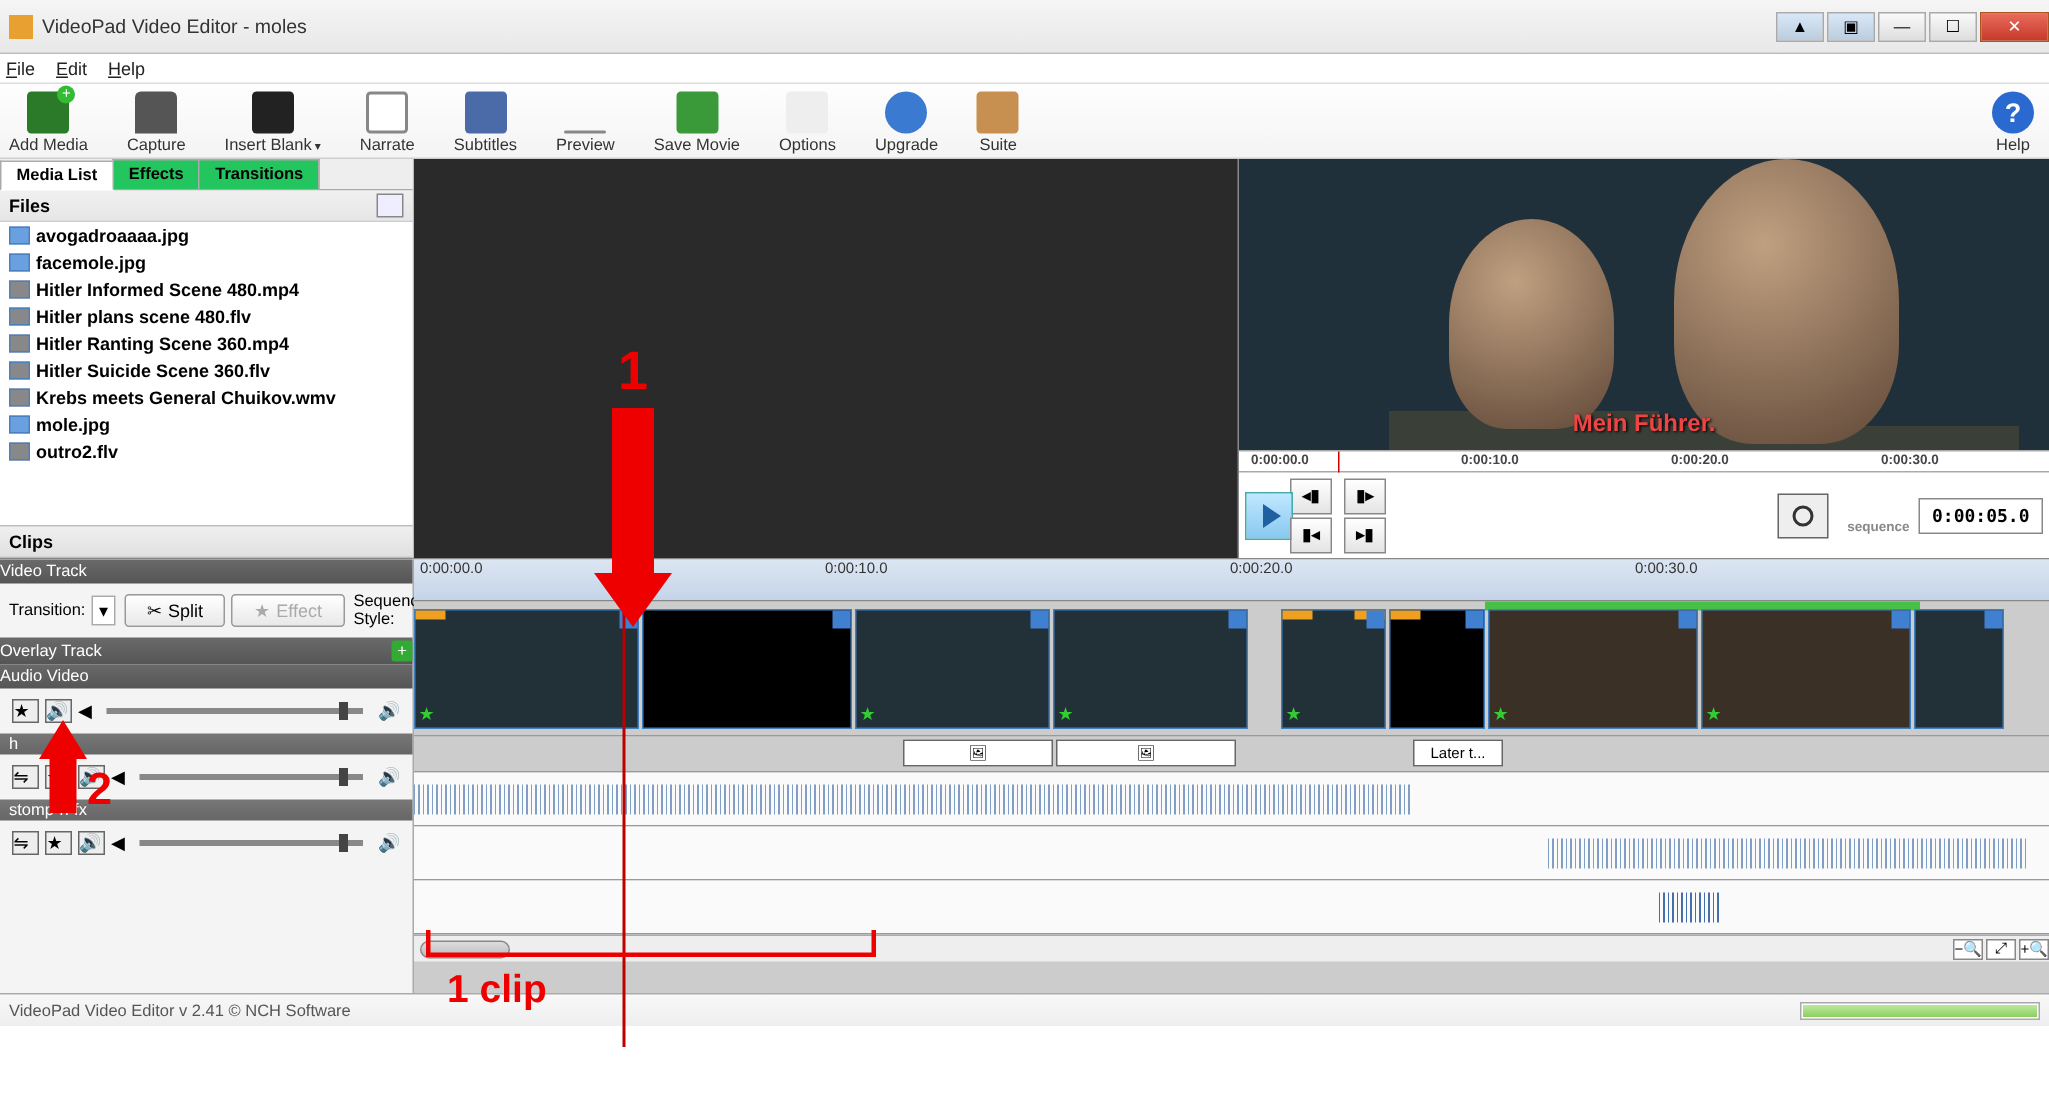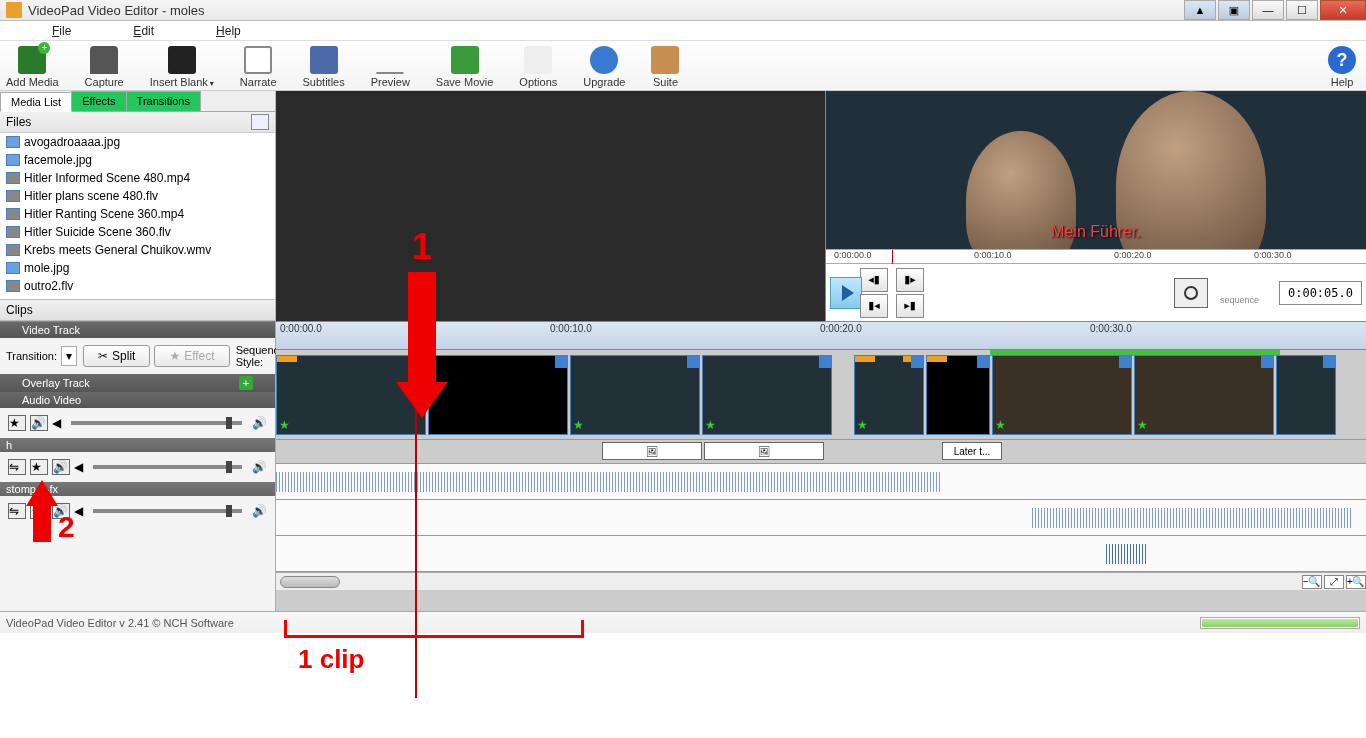--- a/index.html
+++ b/index.html
@@ -1,29 +1,29 @@
 <!DOCTYPE html>
 <html><head>
 <meta charset="utf-8">
 <style>
 * { box-sizing: border-box; margin: 0; padding: 0; font-family: "Segoe UI", Tahoma, sans-serif; }
 body { width: 1366px; height: 738px; background: #fff; overflow: hidden; font-size: 12px; position: relative; }
 
 
-.titlebar { height: 21px; background: linear-gradient(#f5f5f5,#e8e8e8); display: flex; align-items: center; border-bottom: 1px solid #bbb; justify-content: space-between; }
+.titlebar { height: 36px; background: linear-gradient(#f5f5f5,#e8e8e8); display: flex; align-items: center; border-bottom: 1px solid #bbb; justify-content: space-between; }
 .titlebar .icon { width: 16px; height: 16px; background: #e8a030; margin: 0 6px; }
 .titlebar .title { font-size: 13px; color: #333; }
 .winbtns { margin-left: auto; display: flex; }
 .winbtn { width: 32px; height: 20px; margin-left: 2px; background: linear-gradient(#fafafa,#ddd); border: 1px solid #aaa; display: flex; align-items: center; justify-content: center; font-size: 11px; }
 .winbtn.close { background: linear-gradient(#e86b5c,#c73a2a); color: #fff; width: 46px; border-color: #a52; }
 .winbtn.extra { background: linear-gradient(#d8e8f8,#bcd); }
 
 
 .menubar { height: 20px; display: flex; align-items: center; padding: 0 4px; border-bottom: 1px solid #ddd; }
-.menubar span { margin-right: 14px; color: #222; cursor: default; margin-left: 48px; }
+.menubar span { margin-right: 14px; color: #222; cursor: default; }
 .menubar span u { text-decoration: underline; }
 
 
 .toolbar { height: 50px; background: linear-gradient(#fefefe,#f4f4f4); display: flex; align-items: flex-end; padding: 0 6px 2px; border-bottom: 1px solid #ccc; }
 .tbtn { display: flex; flex-direction: column; align-items: center; margin-right: 26px; cursor: pointer; color: #333; font-size: 11px; }
 .tbtn .ticon { width: 28px; height: 28px; margin-bottom: 2px; border-radius: 3px; position: relative; }
 .ticon.add { background: #2a7a2a; }
 .ticon.add::after { content:"+"; position:absolute; top:-4px; right:-4px; background:#3b3; color:#fff; width:12px; height:12px; border-radius:50%; font-size:10px; text-align:center; }
 .ticon.capture { background: #555; border-radius: 4px 4px 0 0; }
 .ticon.blank { background: #222; }
@@ -33,21 +33,21 @@
 .ticon.preview::after{content:"";position:absolute;inset:6px;border:2px solid #555;border-radius:50%;}
 .ticon.save { background: #3a9a3a; }
 .ticon.options { background: #eee; }
 .ticon.upgrade { background: #3a7ad0; border-radius:50%; }
 .ticon.suite { background: #c89050; }
 .ticon.help { background: #2a6ad0; border-radius:50%; color:#fff; text-align:center; line-height:28px; font-size:18px; font-weight:bold; }
 .tbtn.help-btn { margin-left:auto; margin-right:4px; }
 .tbtn .drop { font-size:8px; margin-left:2px; }
 
 
-.main { display: flex; height: 230px; }
+.main { display: flex; height: 266px; font-weight: bold; }
 .leftpanel { width: 276px; border-right: 1px solid #bbb; display: flex; flex-direction: column; }
 .tabs { display: flex; border-bottom: 1px solid #aaa; background:#eee; }
 .tab { padding: 3px 10px; border: 1px solid #aaa; border-bottom:none; background: #22c55e; margin-right:-1px; font-size:11px; cursor:pointer; }
 .tab.active { background:#fff; border-bottom:1px solid #fff; position:relative; top:1px; }
 .fileshdr { background: linear-gradient(#f0f0f0,#e6e6e6); padding:2px 6px; border-bottom:1px solid #ccc; display:flex; align-items:center; }
 .fileshdr .sm { margin-left:auto; width:18px; height:16px; border:1px solid #888; background:#eef; }
 .filelist { flex:1; overflow:auto; background:#fff; }
 .fileitem { padding:2px 6px; display:flex; align-items:center; cursor:pointer; }
 .fileicon { width:14px; height:12px; margin-right:4px; background:#6aa0e0; border:1px solid #4a80c0; }
 .fileicon.vid { background:#888; }
@@ -68,27 +68,27 @@
 .u2 { width:260px; height:60px; left:260px; top:178px; }
 .prevruler { height:14px; background:#fff; border-top:1px solid #aaa; font-size:9px; color:#444; display:flex; position:relative; }
 .prevruler .tick { position:absolute; top:0; }
 .playctrl { height:58px; background:#fff; border-top:1px solid #aaa; display:flex; align-items:center; padding:2px 4px; }
 .pbtn { width:28px; height:24px; border:1px solid #888; background:linear-gradient(#fff,#e4e4e4); margin-right:2px; display:flex; align-items:center; justify-content:center; cursor:pointer; font-size:11px; }
 .pbtn.play { width:32px; height:32px; background:linear-gradient(#c0e8ff,#88c8f0); border-color:#4aa; }
 .pbtn.play .tri { width:0; height:0; border-left:12px solid #2060a0; border-top:8px solid transparent; border-bottom:8px solid transparent; margin-left:3px; }
 .playctrl .grid2 { display:grid; grid-template-columns:28px 34px 28px; grid-template-rows:24px 24px; gap:2px; }
 .camera { width:34px; height:30px; border:1px solid #666; background:#eee; margin-left:auto; display:flex; align-items:center; justify-content:center; }
 .camera .lens { width:14px; height:14px; border:2px solid #333; border-radius:50%; }
-.timecode { border:1px solid #888; padding:4px 8px; font-family:monospace; margin-left:20px;text-align:center; }
+.timecode { border:1px solid #888; padding:4px 8px; font-family:monospace; margin-left:6px;text-align:center; }
 .seqlabel { font-size:9px; color:#888; margin-left:6px; }
 
 
 .tlwrap { display:flex; height:290px; border-top:1px solid #888; }
 .tlleft { width:276px; background:#f4f4f4; border-right:1px solid #aaa; display:flex; flex-direction:column; }
-.trackhdr { background:linear-gradient(#6a6a6a,#555); color:#fff; padding:2px 22px; font-size:11px; display:flex; align-items:center; }
+.trackhdr { background:linear-gradient(#6a6a6a,#555); color:#fff; padding:2px 0; font-size:11px; display:flex; align-items:center; }
 .trackhdr .plus { margin-left:auto; width:14px; height:14px; background:#3a3; color:#fff; text-align:center; line-height:14px; border-radius:2px; }
 .props { padding:6px; display:flex; gap:6px; }
 .proprow { display:flex; align-items:center; gap:4px; }
 .proprow label { font-size:11px; }
 .proprow .sel { flex:1; border:1px solid #aaa; background:#fff; height:20px; padding:0 4px; display:flex; align-items:center; }
 .btn { border:1px solid #999; background:linear-gradient(#fff,#e8e8e8); padding:3px 14px; border-radius:3px; cursor:pointer; display:inline-flex; align-items:center; gap:4px; }
 .btn.disabled { color:#aaa; }
 .audiorow { display:flex; align-items:center; padding:2px 8px; height:30px; gap:4px; }
 .audiorow .sq { width:18px; height:16px; border:1px solid #666; background:#eee; }
 .audiorow .sliderbar { flex:1; height:4px; background:#888; position:relative; margin:0 6px; }

